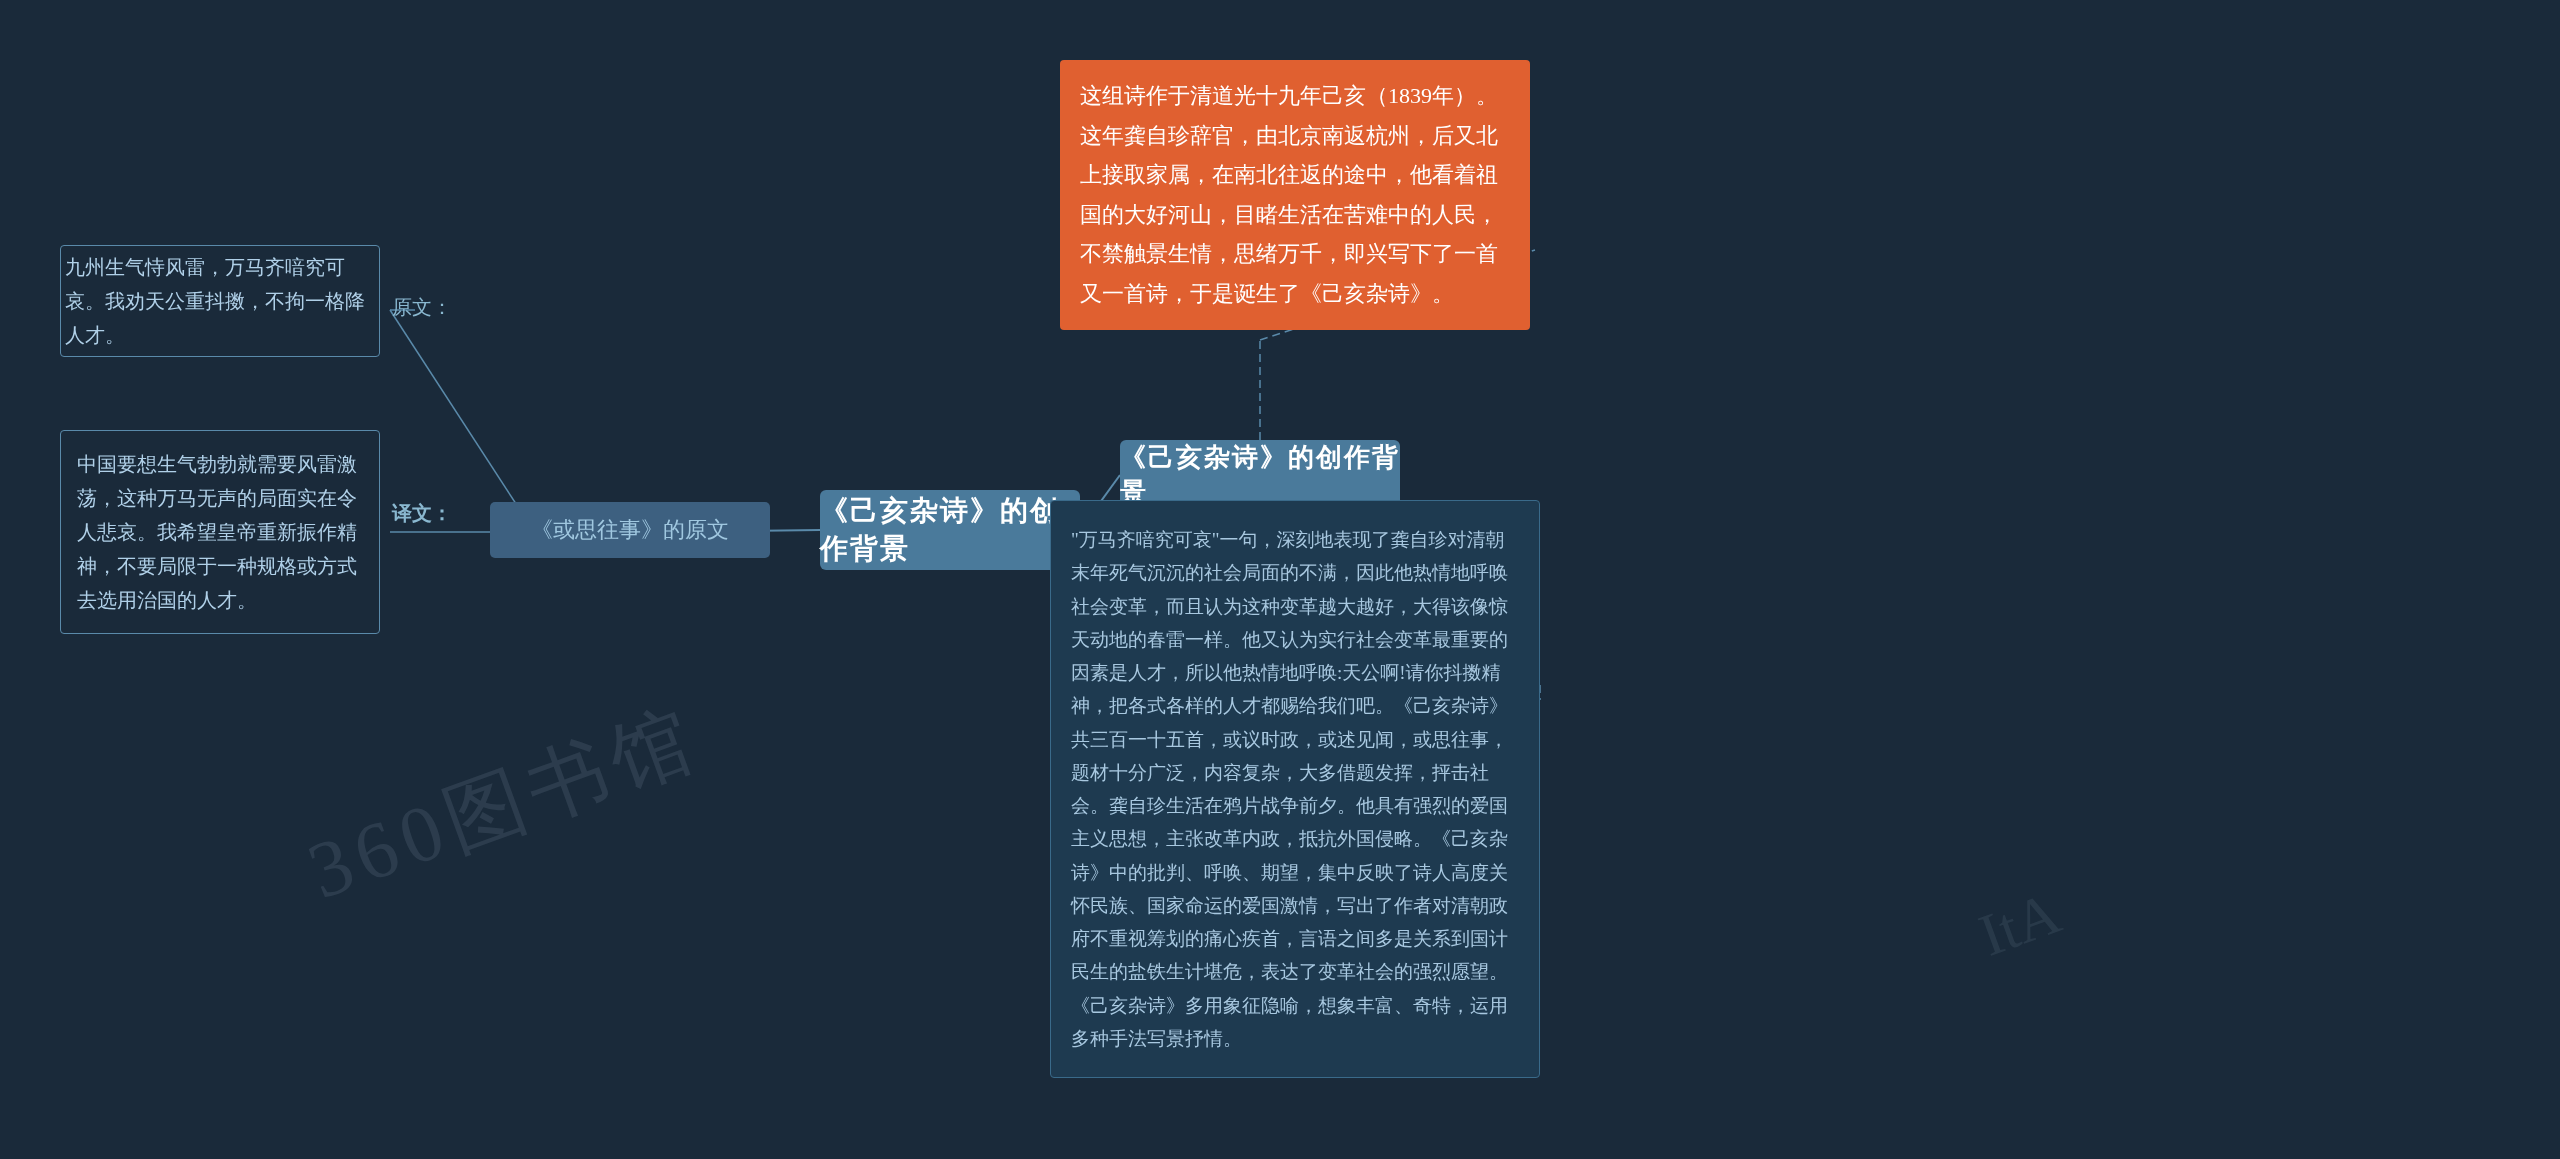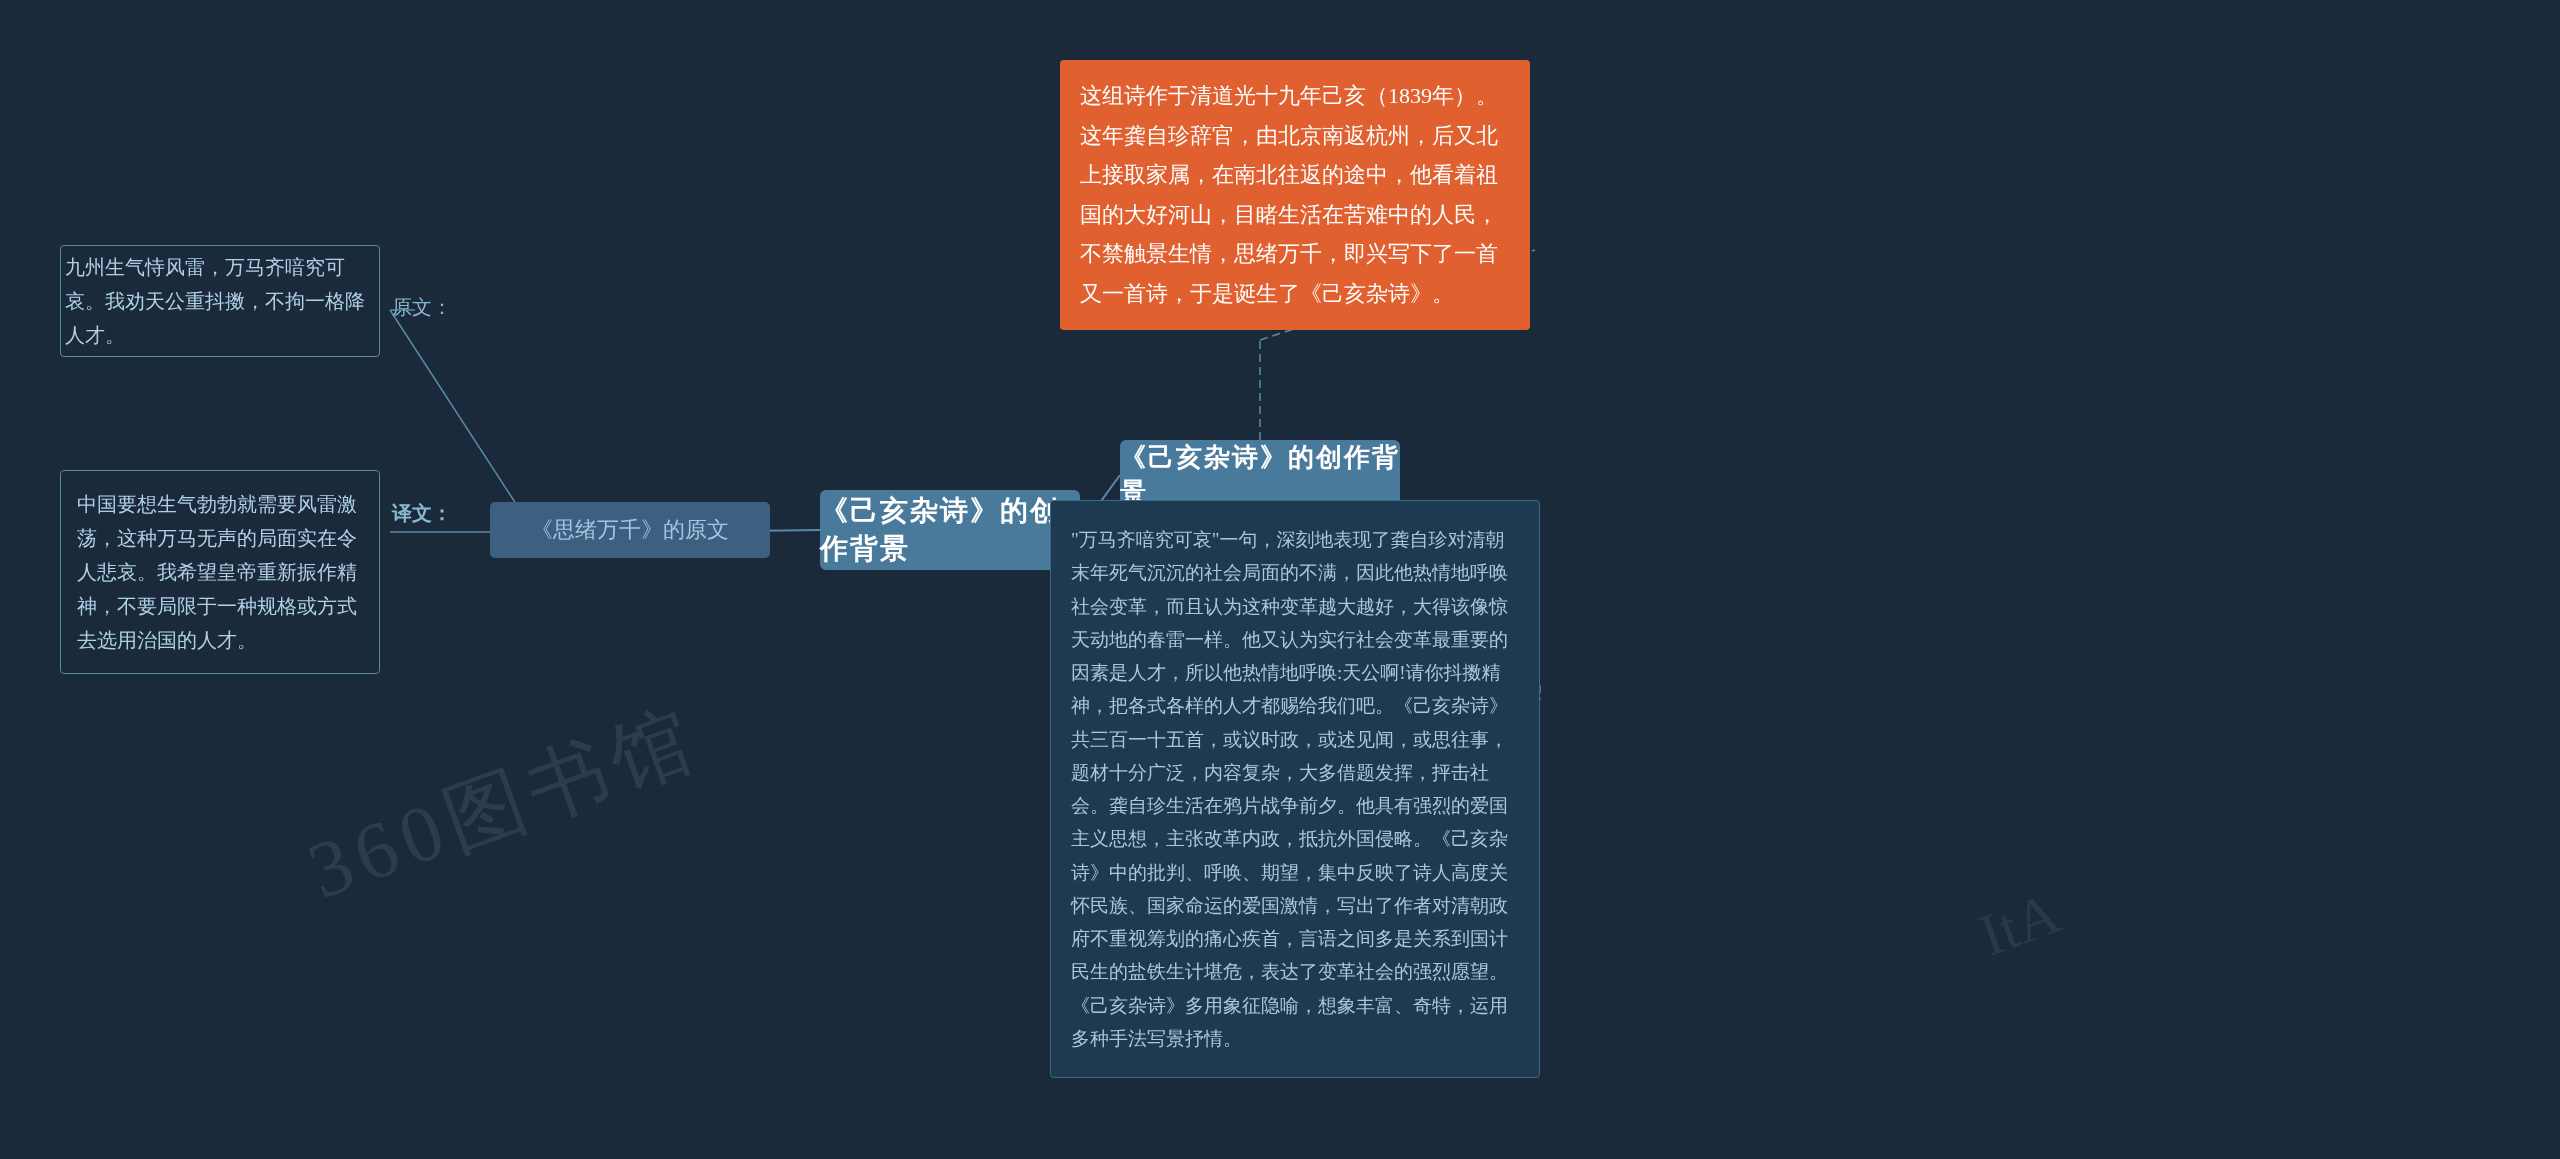--- a/index.html
+++ b/index.html
@@ -70,21 +70,20 @@
       left: 60px;
       top: 400px;
       width: 320px;
       background: transparent;
       border: 1px solid #5a8aaa;
       border-radius: 4px;
       padding: 16px;
       color: #b0d0e8;
       font-size: 20px;
       line-height: 1.7;
-      margin-top: 40px;
     }
 
     
     .node-chuangzuo {
       left: 1120px;
       top: 440px;
       width: 280px;
       height: 70px;
       background: #4a7a9b;
       border-radius: 6px;
@@ -200,21 +199,21 @@
   </svg>
 
   <div class="watermark">360图书馆</div>
   <div class="watermark2">ItA</div>
 
   <div class="node node-center">
     <span>《己亥杂诗》的创作背景</span>
   </div>
 
   <div class="node" style="left:490px; top:502px; width:280px; height:56px; background:#3d6080; border-radius:5px; display:flex; align-items:center; justify-content:center;">
-    <span style="color:#a0c8e0; font-size:22px;">《思绪万千》的原文</span>
+    <span style="color:#a0c8e0; font-size:22px;">《或思往事》的原文</span>
   </div>
 
   <div class="node node-yuanwen-text">
     <span>九州生气恃风雷，万马齐喑究可哀。我劝天公重抖擞，不拘一格降人才。</span>
   </div>
 
   <div class="node connector-label" style="left:392px; top:294px;">
     <span>原文：</span>
   </div>
 

